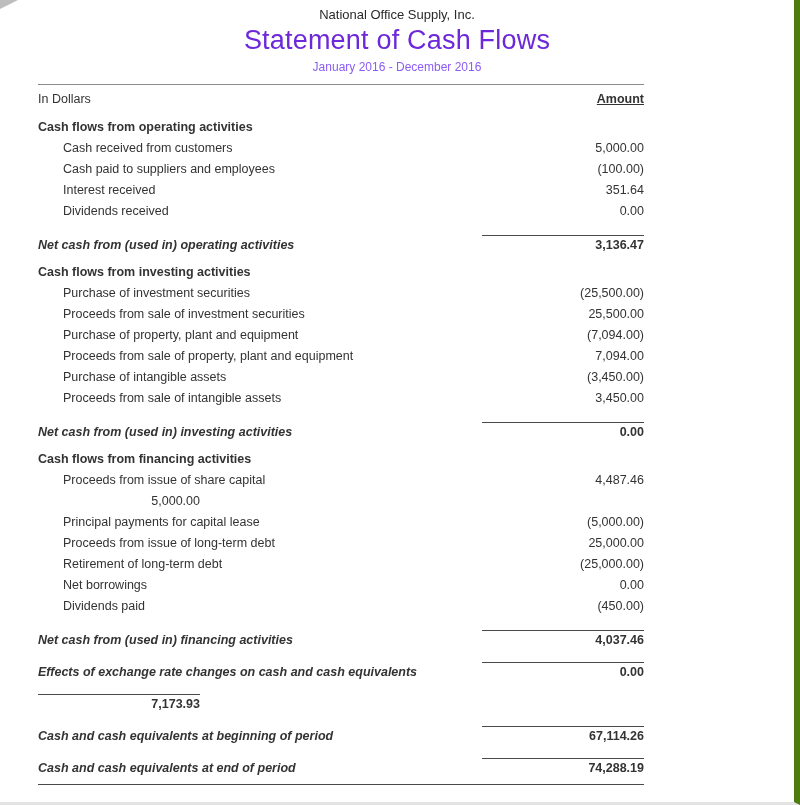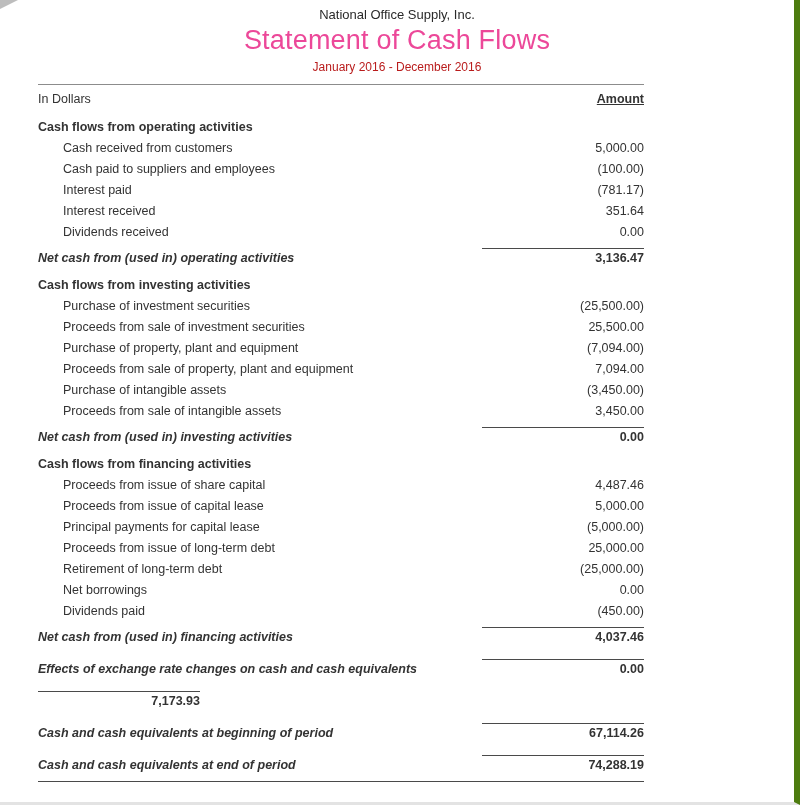--- a/index.html
+++ b/index.html
@@ -15,22 +15,22 @@
     overflow: hidden;
   }
   .corner-mark {
     position: absolute; top: 0; left: 0;
     width: 0; height: 0;
     border-top: 9px solid #bdbdbd;
     border-right: 18px solid transparent;
   }
   .doc-header { text-align: center; padding-top: 7px; }
   .company { font-size: 13px; color: #2a2a2a; }
-  .title   { font-size: 27px; font-weight: 400; color: #ec4899; margin-top: 3px; letter-spacing: 0.2px; }
-  .period  { font-size: 12px; color: #b91c1c; margin-top: 4px; }
+  .title   { font-size: 27px; font-weight: 400; color: #6d28d9; margin-top: 3px; letter-spacing: 0.2px; }
+  .period  { font-size: 12px; color: #8b5cf6; margin-top: 4px; }
 
   .report { margin: 10px 150px 0 38px; } 
 
   .cols-header {
     display: flex; justify-content: space-between; align-items: baseline;
     border-top: 1px solid #8c8c8c;
     padding: 7px 0 5px;
     font-size: 12.5px;
   }
   .cols-header .amount-h { font-weight: 700; text-decoration: underline; }
@@ -43,21 +43,21 @@
   .amount { width: 162px; text-align: right; flex: none; white-space: nowrap; }
   .detail .label { padding-left: 25px; }
   .heading .label { font-weight: 700; }
   .heading { padding-top: 9px; padding-bottom: 3px; align-items: flex-end; }
   .total .label, .summary .label { font-weight: 700; font-style: italic; }
   .total .amount, .summary .amount {
     font-weight: 700;
     border-top: 1px solid #4a4a4a;
     padding-top: 2px;
   }
-  .total { margin-top: 2px; }
+  .total { margin-top: 10px; }
   .summary { margin-top: 8px; }
   .closing-rule { border-top: 1px solid #4a4a4a; margin-top: 5px; }
 </style>
 </head>
 <body>
 
 <div class="page">
   <div class="corner-mark"></div>
 
   <div class="doc-header">
@@ -76,24 +76,20 @@
     <div class="row heading">
       <span class="label">Cash flows from operating activities</span>
     </div>
     <div class="row detail">
       <span class="label">Cash received from customers</span>
       <span class="amount">5,000.00</span>
     </div>
     <div class="row detail">
       <span class="label">Cash paid to suppliers and employees</span>
       <span class="amount">(100.00)</span>
-    </div>
-    <div class="row detail">
-      <span class="label">Interest paid</span>
-      <span class="amount">(781.17)</span>
     </div>
     <div class="row detail">
       <span class="label">Interest received</span>
       <span class="amount">351.64</span>
     </div>
     <div class="row detail">
       <span class="label">Dividends received</span>
       <span class="amount">0.00</span>
     </div>
     <div class="row total">
@@ -134,21 +130,20 @@
     </div>
 
     <div class="row heading">
       <span class="label">Cash flows from financing activities</span>
     </div>
     <div class="row detail">
       <span class="label">Proceeds from issue of share capital</span>
       <span class="amount">4,487.46</span>
     </div>
     <div class="row detail">
-      <span class="label">Proceeds from issue of capital lease</span>
       <span class="amount">5,000.00</span>
     </div>
     <div class="row detail">
       <span class="label">Principal payments for capital lease</span>
       <span class="amount">(5,000.00)</span>
     </div>
     <div class="row detail">
       <span class="label">Proceeds from issue of long-term debt</span>
       <span class="amount">25,000.00</span>
     </div>

